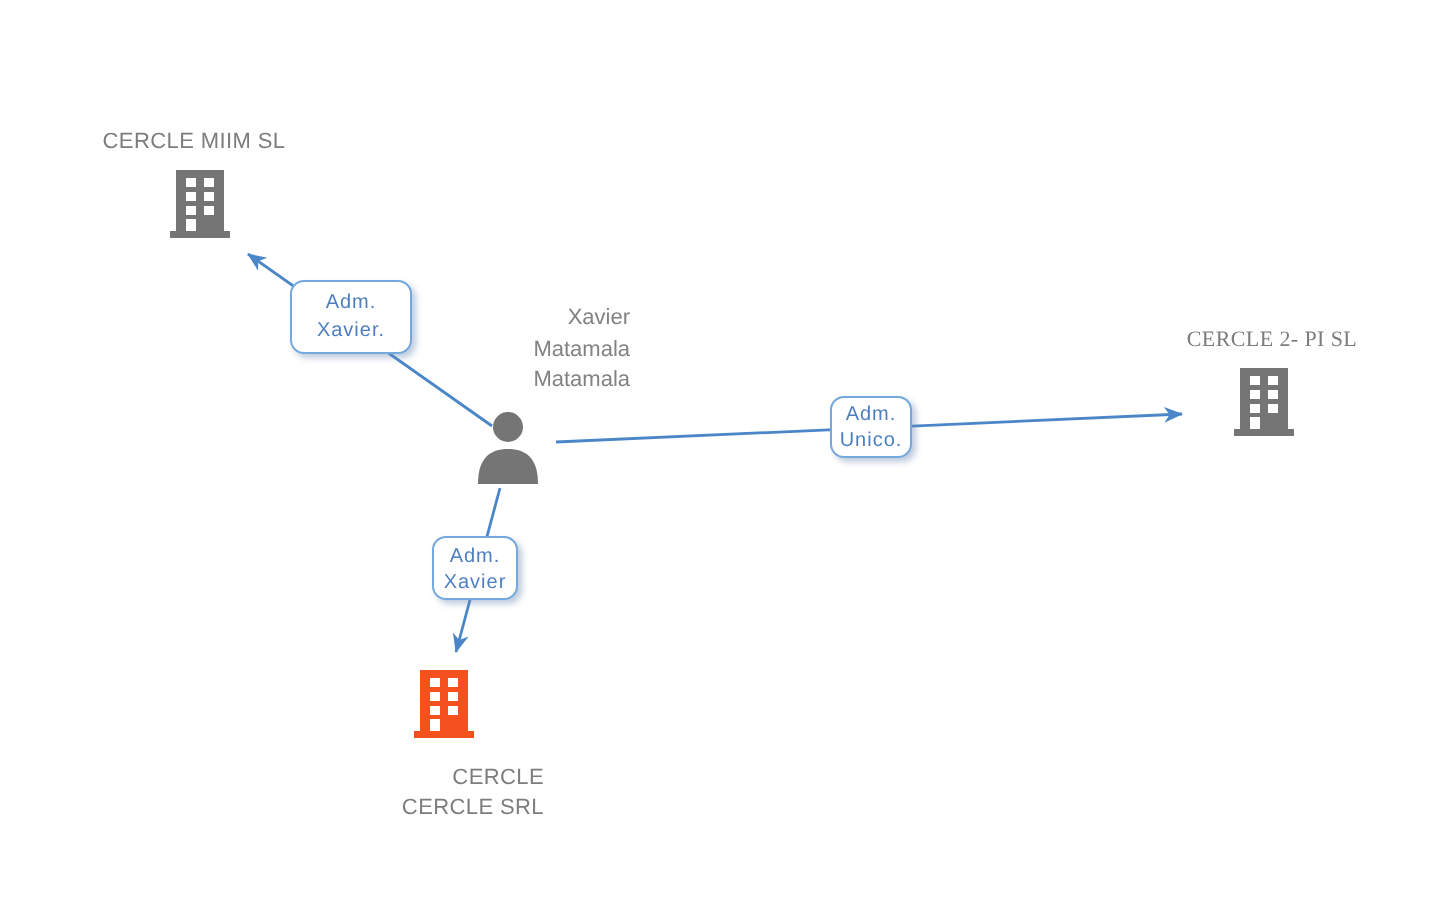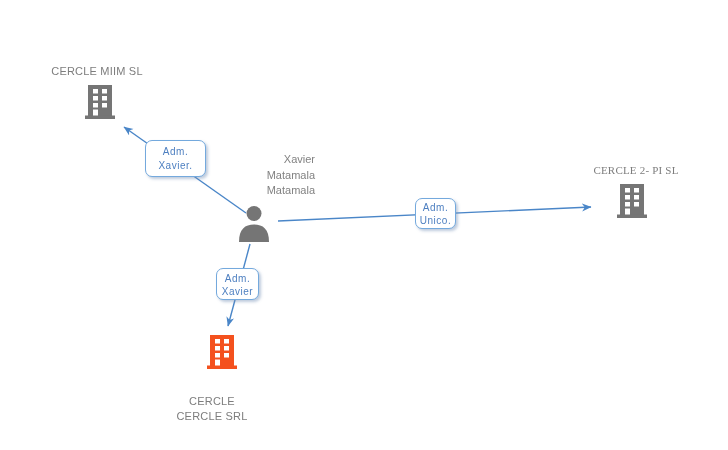--- a/index.html
+++ b/index.html
@@ -64,21 +64,21 @@
   #rel-solid  { left: 415px; top: 198px; width: 41px; height: 31px; padding-top: 2px; }
   #rel-solid .rl { line-height: 13px; }
   #rel-unico  { left: 216px; top: 268px; width: 43px; height: 32px; padding-top: 2.5px; }
   #rel-unico .rl { line-height: 13.5px; }
 
   #company-miim-label  { left: 27px;  top: 64px; }
   #company-miim-icon   { left: 85px;  top: 85px; }
   #company-pi-label    { left: 566px; top: 163px; font-family: Liberation Serif, serif; }
   #company-pi-icon     { left: 617px; top: 184px; }
   #company-unnic-icon  { left: 207px; top: 335px; }
-  #company-unnic-label { left: 152px; top: 394px; }
+  #company-unnic-label { left: 152px; top: 382px; text-align: right; }
   #person-icon         { left: 237px; top: 206px; }
   #person-name         { left: 195px; top: 152px; }
 
   #watermark {
     position: absolute;
     z-index: 2;
     right: 3px;
     top: 427px;
     white-space: nowrap;
     font-family: "DejaVu Serif", serif;

